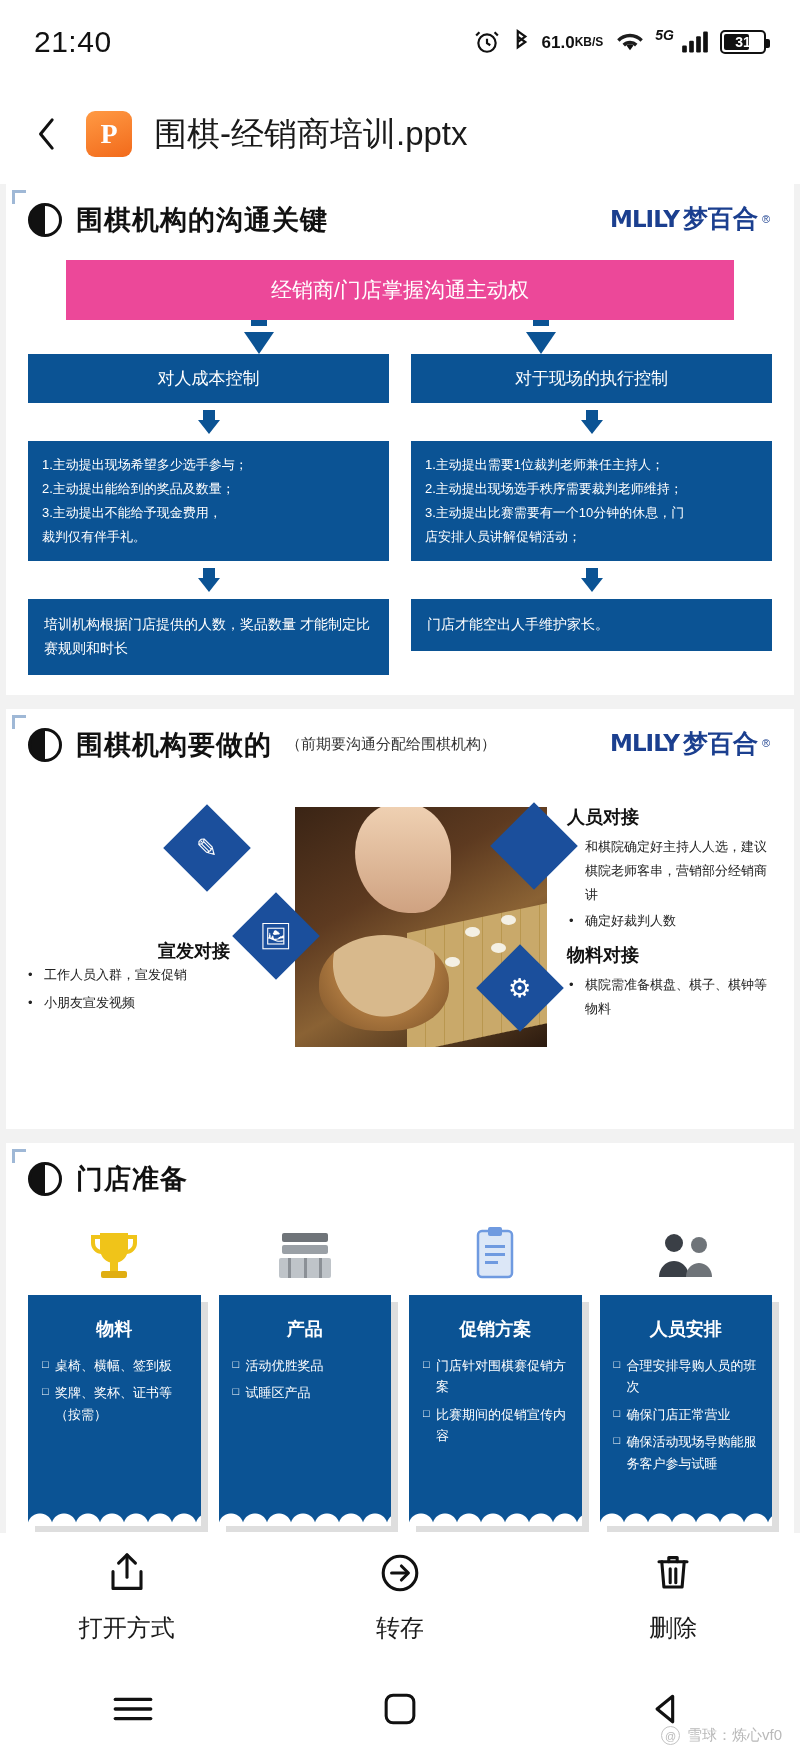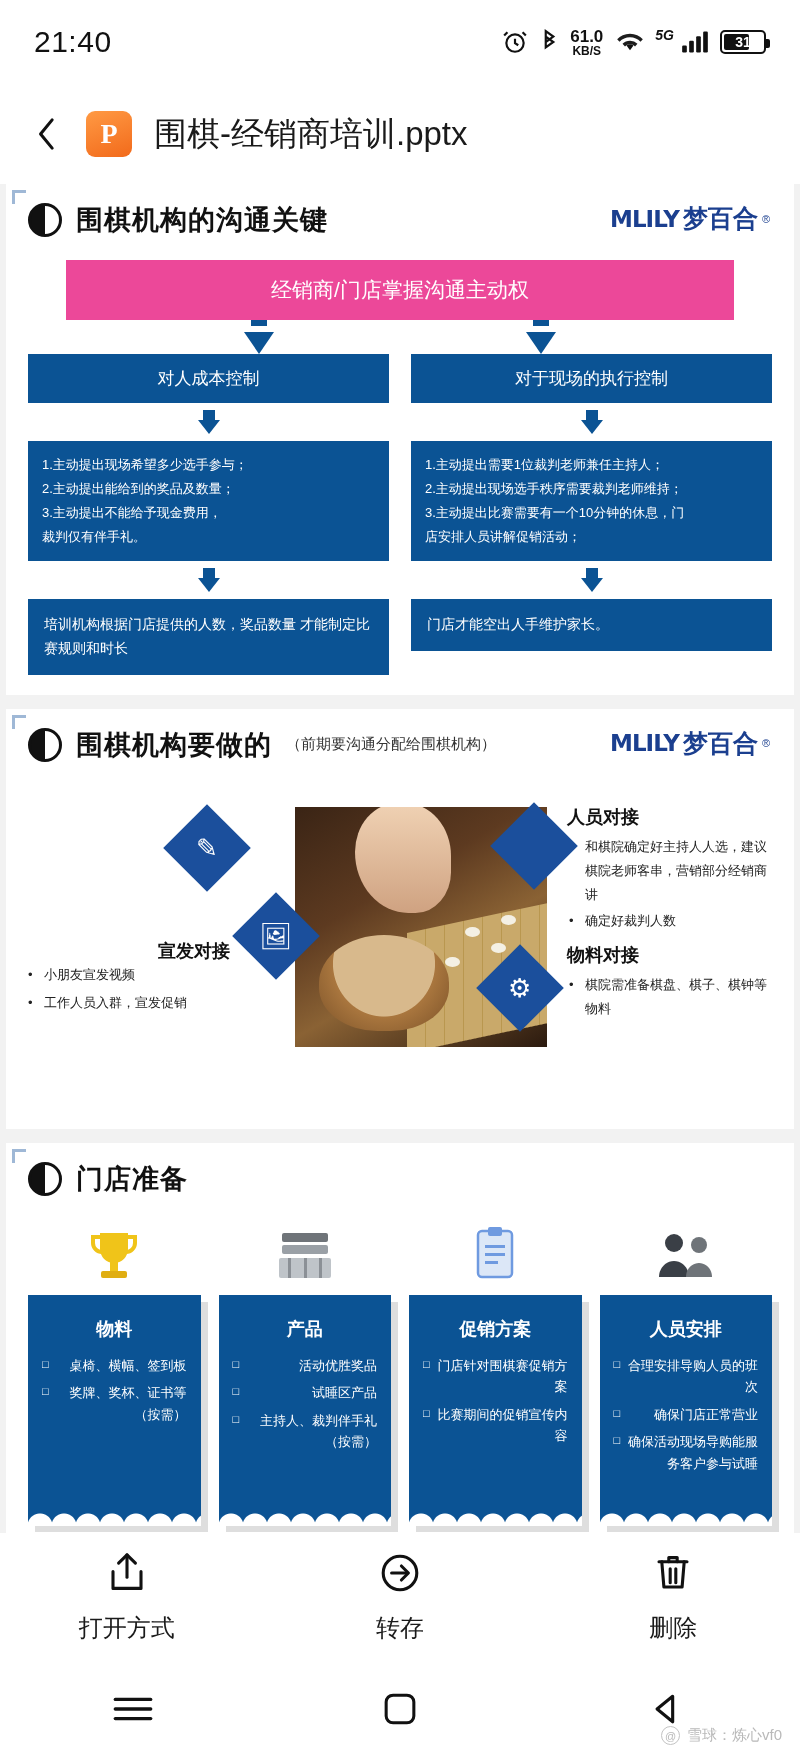--- a/index.html
+++ b/index.html
@@ -27,21 +27,21 @@
     letter-spacing: 0.5px;
   }
   .status-right {
     display: flex;
     align-items: center;
     gap: 11px;
   }
   .status-right svg { display: block; }
   .kbs {
     display: flex;
-    flex-direction: column;
+    flex-direction: row;
     align-items: center;
     line-height: 1.0;
     margin-right: 2px;
   }
   .kbs .v { font-size: 17px; color: #111; font-weight: 600; }
   .kbs .u { font-size: 12px; color: #111; font-weight: 600; }
   .net5g { font-size: 14px; color: #111; font-weight: 700; margin-right: -4px; position: relative; top: -7px; font-style: italic;}
   .battery {
     width: 46px; height: 24px;
     border: 2px solid #111;
@@ -381,21 +381,20 @@
     margin-bottom: 14px;
     font-weight: 700;
   }
   .banner ul li {
     list-style: none;
     font-size: 13px;
     line-height: 1.65;
     margin-bottom: 6px;
     position: relative;
     padding-left: 13px;
-    text-align: right;
   }
   .banner ul li:before {
     content: "□";
     position: absolute; left: 0; top: 0;
     font-size: 11px;
   }
 
   
   .actionbar {
     position: absolute;
@@ -589,22 +588,22 @@
       </span>
     </div>
 
     <div class="s2-body">
       <div class="s2-left">
         <div class="diamond" style="left:148px; top:38px;">
             <span>✎</span>
           </div>
         <div class="s2-label" style="left:130px; top:160px;">宣发对接</div>
         <ul class="s2-bullets" style="margin-top:122px;">
+          <li>工作人员入群，宣发促销</li>
           <li>小朋友宣发视频</li>
-          <li>工作人员入群，宣发促销</li>
         </ul>
       </div>
 
       <div class="s2-mid">
         <div class="diamond" style="left:-8px; top:126px; z-index:3;">
             <span>🖼</span>
           </div>
         <div class="photo">
           <div class="board"></div>
           <div class="bowl"></div>
@@ -673,21 +672,20 @@
             <rect x="14" y="31" width="3" height="20" fill="#8b9096"></rect>
             <rect x="30" y="31" width="3" height="20" fill="#8b9096"></rect>
             <rect x="45" y="31" width="3" height="20" fill="#8b9096"></rect>
           </svg>
         </div>
         <div class="banner">
           <h4>产品</h4>
           <ul>
             <li>活动优胜奖品</li>
             <li>试睡区产品</li>
-            <li>主持人、裁判伴手礼（按需）</li>
           </ul>
         </div>
       </div>
 
       <div class="s3-card">
         <div class="s3-icon">
           <svg width="50" height="60" viewBox="0 0 50 60">
             <rect x="8" y="6" width="34" height="46" rx="4" fill="#dce7f7" stroke="#6f9ae0" stroke-width="2.5"></rect>
             <rect x="18" y="2" width="14" height="9" rx="2" fill="#6f9ae0"></rect>
             <rect x="15" y="20" width="20" height="3" fill="#6f9ae0"></rect>

